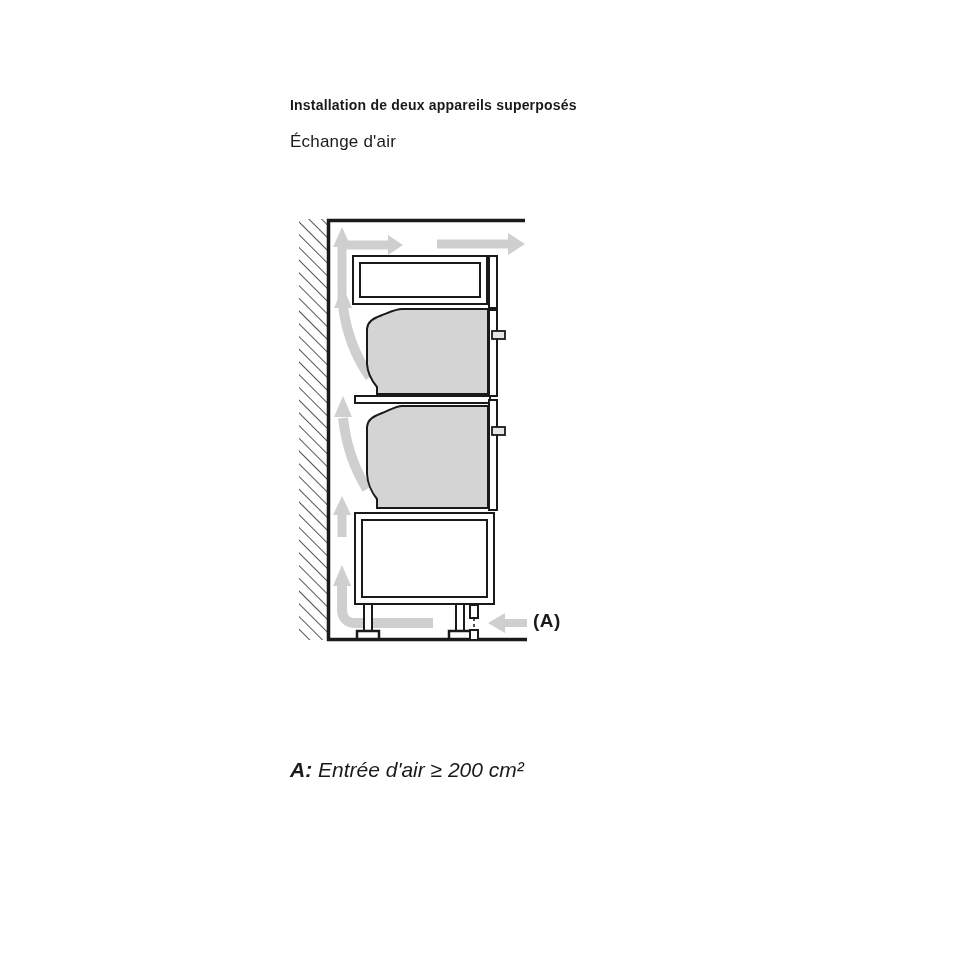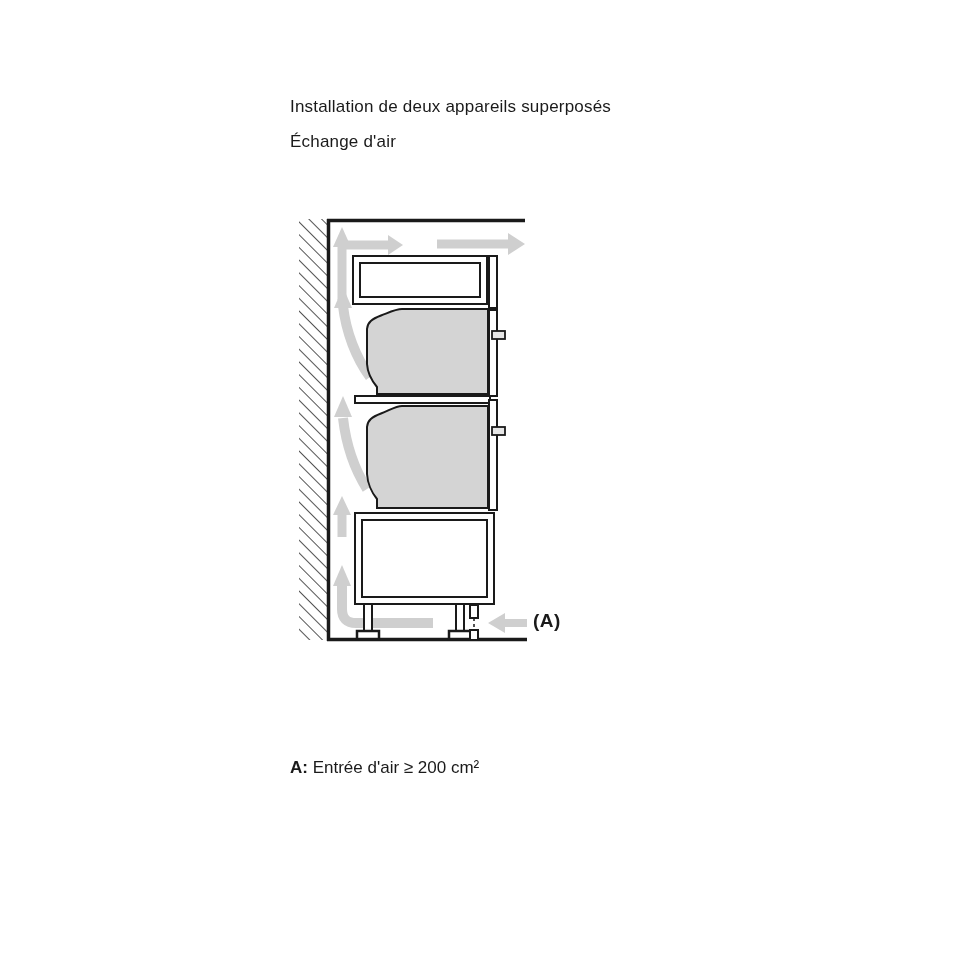--- a/index.html
+++ b/index.html
@@ -13,35 +13,36 @@
     width:970px;height:971px;
     background:var(--background);
     font-family:"Liberation Sans","DejaVu Sans",sans-serif;
     color:var(--line);
     position:relative;
     overflow:hidden;
   }
   .page{position:relative;width:970px;height:971px;}
   .title{
     position:absolute;left:290px;top:97px;
-    font-size:17px;font-weight:normal;letter-spacing:0.2px;
+    font-size:14px;font-weight:bold;letter-spacing:0.2px;
   }
   .subtitle{
     position:absolute;left:290px;top:132px;
     font-size:17px;font-weight:normal;letter-spacing:0.2px;
   }
   .figure{position:absolute;left:0;top:0;width:970px;height:971px;}
   .figure svg{display:block;width:970px;height:971px;}
   .label-a{
     position:absolute;left:533px;top:610px;
     font-size:19px;font-weight:bold;letter-spacing:0.5px;
   }
   .legend{
     position:absolute;left:290px;top:758px;
-    font-size:17px;
+    font-size:21px;
+    font-style:italic;
   }
   .legend .term{font-weight:bold;}
   .legend .desc{font-weight:normal;}
   
   .thickline{stroke:var(--line);stroke-width:3.5;fill:none;}
   .outline{stroke:var(--line);stroke-width:2;fill:#ffffff;}
   .outline-heavy{stroke:var(--line);stroke-width:2.5;fill:#ffffff;}
   .appliance{stroke:var(--line);stroke-width:2;fill:var(--appliance-fill);}
   .handle{stroke:var(--line);stroke-width:1.8;fill:#e6e6e6;}
   .arrow-bar{stroke:var(--arrow);fill:none;}

